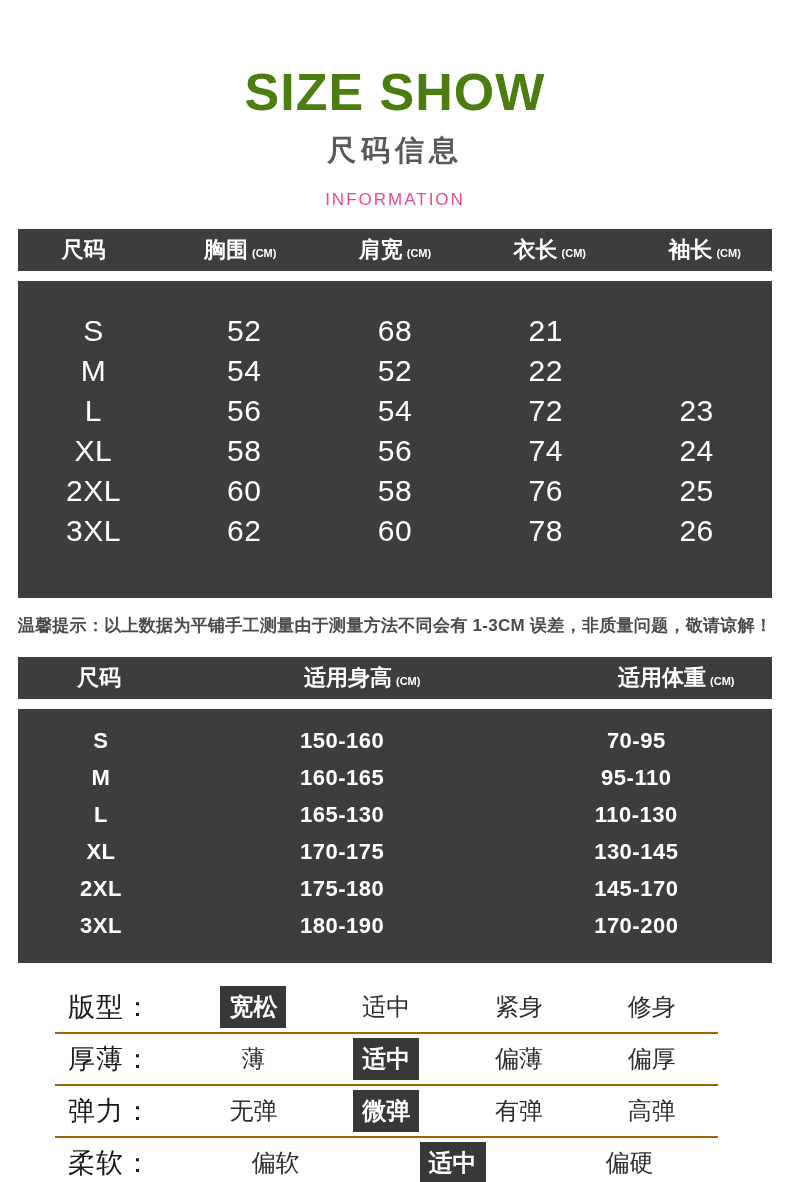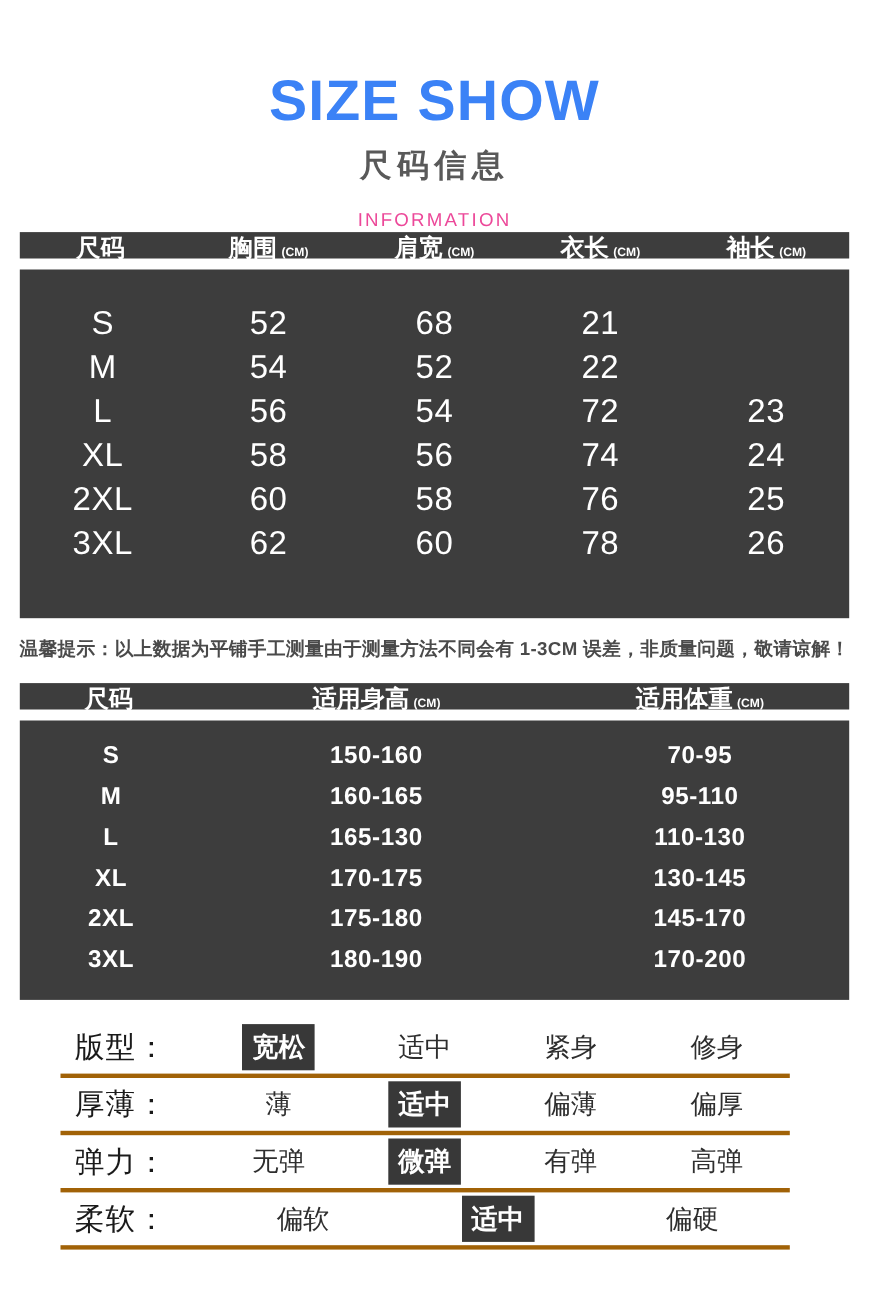--- a/index.html
+++ b/index.html
@@ -4,27 +4,27 @@
 <style>
   * { margin:0; padding:0; box-sizing:border-box; }
   html,body { background:#fff; }
   .page {
     width:790px; height:1182px; margin:0 auto; background:#ffffff;
     font-family:"Liberation Sans","DejaVu Sans",sans-serif;
     overflow:hidden; position:relative;
   }
   
   .hero { padding-top:66px; text-align:center; }
-  .hero-title { font-size:52px; font-weight:900; color:#3b82f6; letter-spacing:1px; line-height:1.0; }
+  .hero-title { font-size:52px; font-weight:900; color:#4d7c0f; letter-spacing:1px; line-height:1.0; }
   .hero-sub   { margin-top:13px; font-size:29px; font-weight:700; color:#595959; letter-spacing:5px; }
   .hero-sub-en{ margin-top:19px; font-size:17px; font-weight:400; color:#ec4899; letter-spacing:2px; }
   
   .bar {
-    margin:1px 18px 0 18px; height:24px; background:#3d3d3d; color:#fff;
-    display:grid; align-items:center; text-align:center;
+    margin:19px 18px 0 18px; height:42px; background:#3d3d3d; color:#fff;
+    display:grid; align-items:center; text-align:center;gap:20px;
   }
   .block {
     margin:10px 18px 0 18px; background:#3d3d3d; color:#fff;
   }
   .cols5 { grid-template-columns:repeat(5,1fr); }
   .cols3 { grid-template-columns:22% 42% 36%; }
   .hcell { display:flex; align-items:baseline; justify-content:center; }
   .hname { font-size:22px; font-weight:700; }
   .hunit { font-size:11px; font-weight:700; margin-left:4px; }
   #size-body { padding:30px 0 47px 0; }
@@ -41,21 +41,21 @@
   #fit-body .tcell { font-size:22px; font-weight:700; letter-spacing:0.5px; }
   
   .notice {
     margin-top:16px; text-align:center; font-size:17px; font-weight:700;
     color:#4a4a4a; letter-spacing:0.3px;
   }
   
   .attrs { margin:19px 72px 0 55px; }
   .attr-row {
     display:flex; align-items:center; height:52px;
-    border-bottom:4px solid #a16207;
+    border-bottom:2px solid #a16207;
   }
   .attr-label { width:132px; padding-left:13px; font-size:27px; color:#1a1a1a; letter-spacing:1px; }
   .attr-options { flex:1; display:flex; }
   .attr-option { flex:1; display:flex; justify-content:center; align-items:center; }
   .attr-option span { font-size:24px; color:#2e2e2e; padding:5px 9px; }
   .attr-option.selected span { background:#383838; color:#ffffff; font-weight:700; }
 </style>
 </head>
 <body>
 

